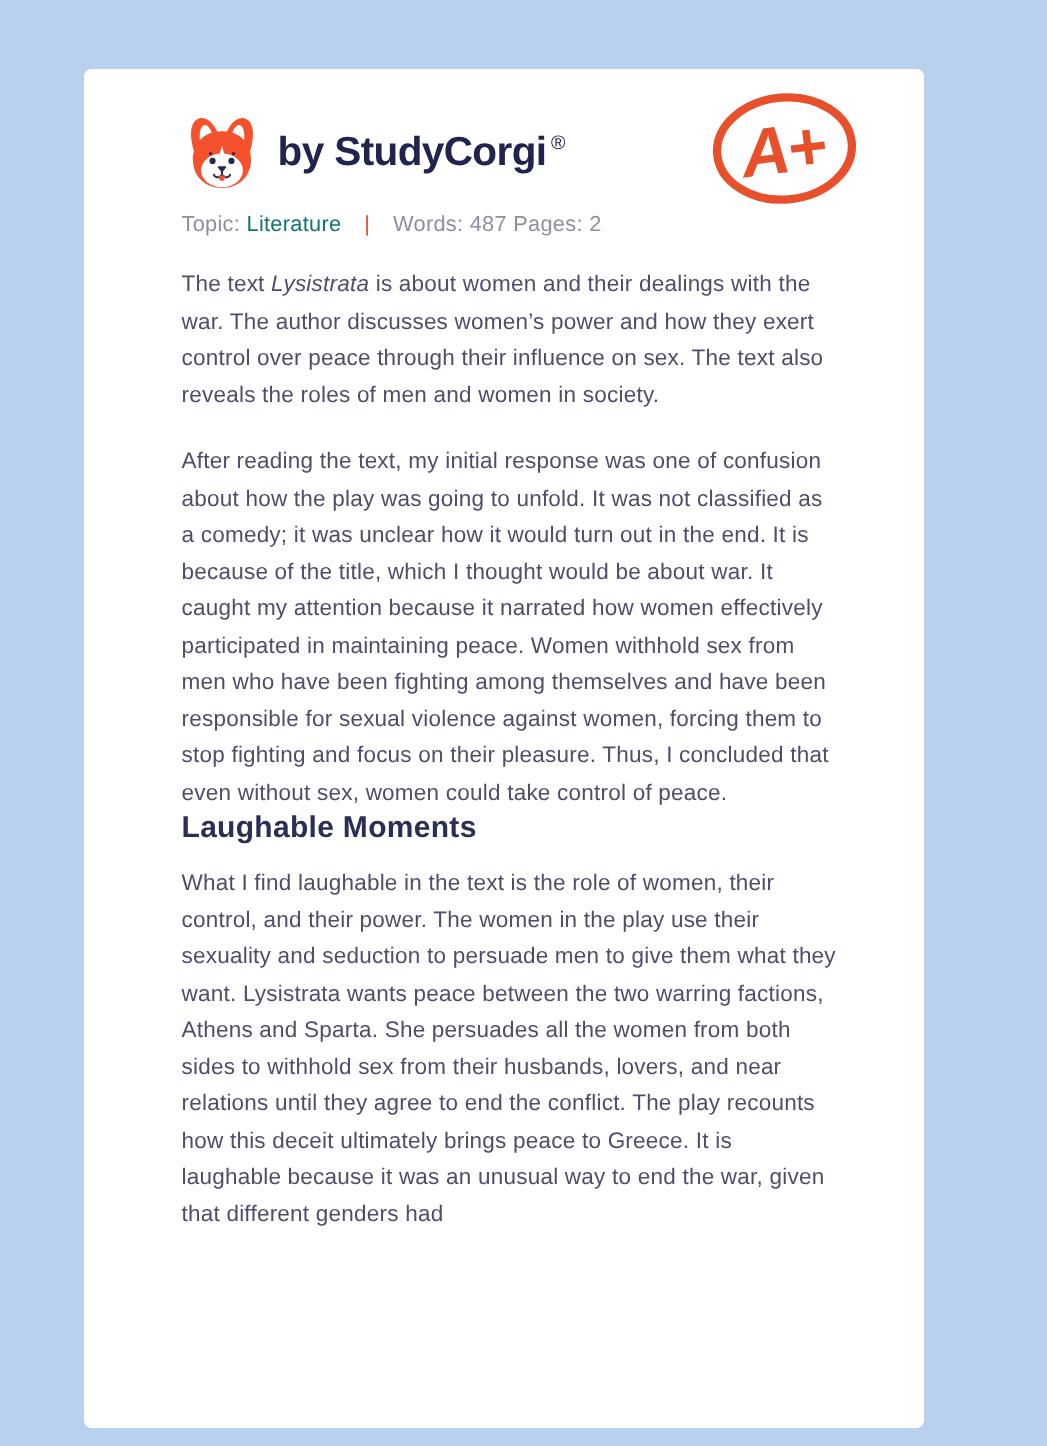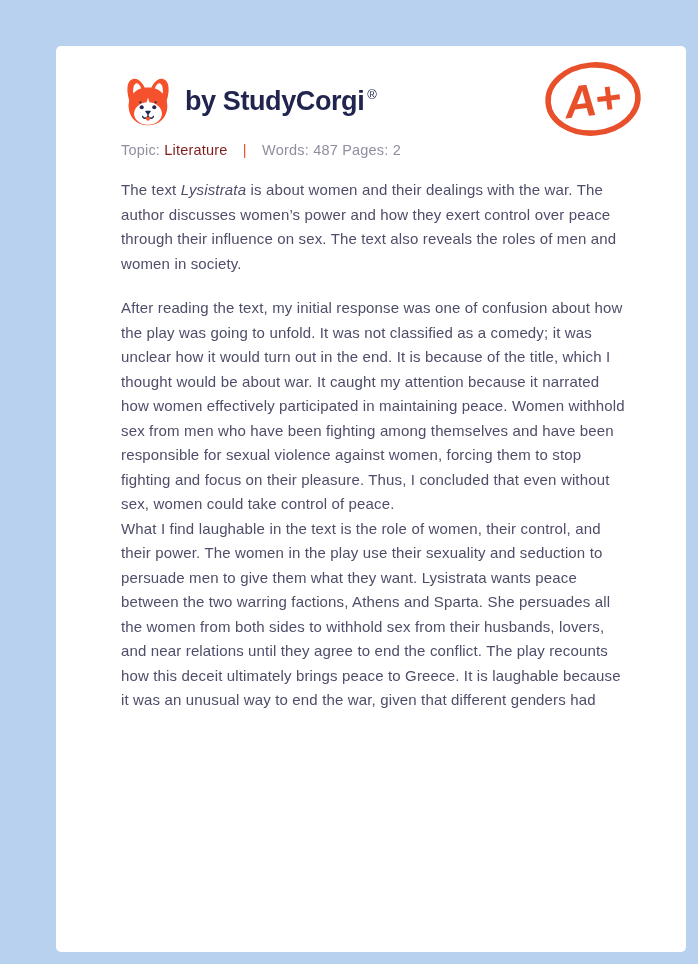--- a/index.html
+++ b/index.html
@@ -11,21 +11,21 @@
     height: 964px;
     background: #b8d1ee;
     position: relative;
     overflow: hidden;
     font-family: "Liberation Sans", sans-serif;
   }
   .card {
     position: absolute;
     left: 56px;
     top: 46px;
-    width: 630px;
+    width: 560px;
     height: 906px;
     background: #ffffff;
     border-radius: 5px;
     box-sizing: border-box;
     padding: 0 58px 0 65px;
     overflow: hidden;
   }
   
   .header {
     display: flex;
@@ -65,21 +65,21 @@
     letter-spacing: 0.2px;
     margin: 30px 0 10px;
   }
   .meta {
     font-size: 14.5px;
     color: #8f8fa0;
     margin: 0 0 20px;
     letter-spacing: 0.2px;
   }
   .topic-link {
-    color: #7f1d1d;
+    color: #0f766e;
     text-decoration: none;
     cursor: pointer;
   }
   .meta .sep { color: #e8502b; margin: 0 11px; }
   .meta .pages { }
   h2 {
     font-size: 20px;
     font-weight: bold;
     color: #2b2e55;
     letter-spacing: 0.2px;
@@ -148,16 +148,17 @@
     <span class="words"><span>Words:</span> <span>487</span></span>
     <span class="pages"><span>Pages:</span> <span>2</span></span>
   </div>
 
   <section>
     <p><span>The text </span><em>Lysistrata</em><span> is about women and their dealings with the war. The author discusses women’s power and how they exert control over peace through their influence on sex. The text also reveals the roles of men and women in society.</span></p>
     <p>After reading the text, my initial response was one of confusion about how the play was going to unfold. It was not classified as a comedy; it was unclear how it would turn out in the end. It is because of the title, which I thought would be about war. It caught my attention because it narrated how women effectively participated in maintaining peace. Women withhold sex from men who have been fighting among themselves and have been responsible for sexual violence against women, forcing them to stop fighting and focus on their pleasure. Thus, I concluded that even without sex, women could take control of peace.</p>
   </section>
 
   <section>
+    <h2>Laughable Moments</h2>
     <p>What I find laughable in the text is the role of women, their control, and their power. The women in the play use their sexuality and seduction to persuade men to give them what they want. Lysistrata wants peace between the two warring factions, Athens and Sparta. She persuades all the women from both sides to withhold sex from their husbands, lovers, and near relations until they agree to end the conflict. The play recounts how this deceit ultimately brings peace to Greece. It is laughable because it was an unusual way to end the war, given that different genders had</p>
   </section>
 
 </div>
 
 </body></html>

